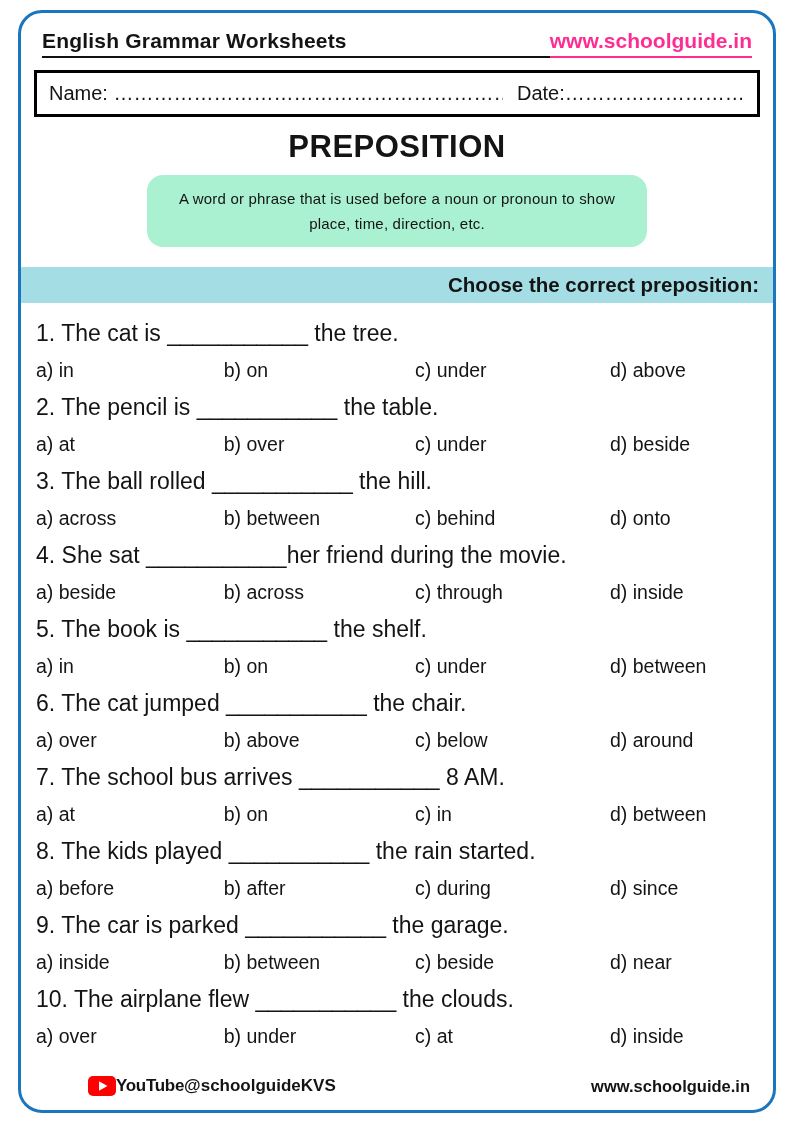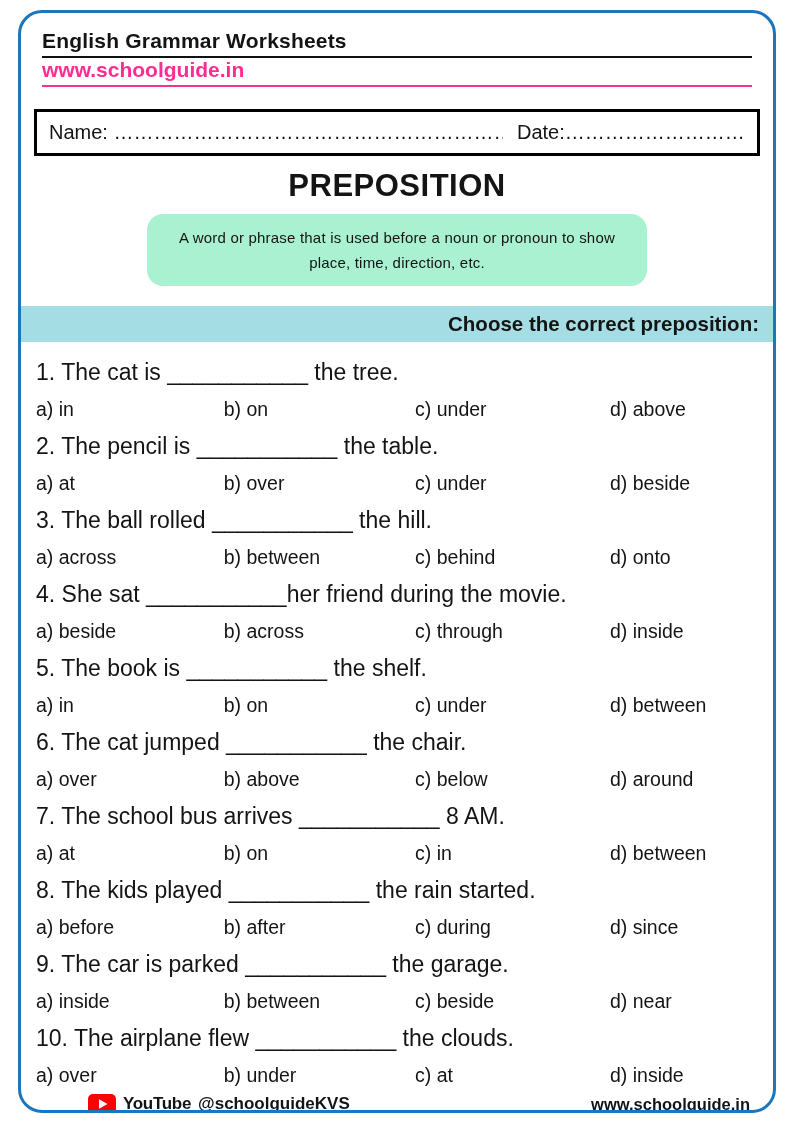--- a/index.html
+++ b/index.html
@@ -11,21 +11,21 @@
     left: 18px; top: 10px; right: 18px; bottom: 10px;
     border: 3px solid var(--border_blue, #1b76bd);
     border-radius: 24px;
     padding: 10px 13px 8px 13px;
     display: flex;
     flex-direction: column;
     overflow: hidden;
   }
 
   
-  .header-row { display: flex; margin: 6px 8px 10px 8px; flex-direction: column; }
+  .header-row { display: flex; align-items: flex-end; margin: 6px 8px 0 8px; }
   .header-title {
     flex: 1;
     font-size: 21px; font-weight: 700; letter-spacing: 0.2px;
     border-bottom: 2px solid #111;
     padding-bottom: 3px;
     white-space: nowrap;
   }
   .header-link {
     font-size: 21px; font-weight: 700;
     color: var(--accent_pink, #ff2d92);
@@ -96,21 +96,21 @@
   }
 
   
   .footer-row {
     margin-top: auto;
     display: flex;
     align-items: center;
     justify-content: space-between;
     padding: 0 10px 6px 10px;
   }
-  .yt-group { display: flex; align-items: center; gap: 7px; padding-left: 44px; }
+  .yt-group { display: flex; align-items: center; gap: 0; padding-left: 44px; }
   .yt-icon { display: inline-block; line-height: 0; }
   .yt-wordmark { font-size: 17px; font-weight: 700; letter-spacing: -0.3px; }
   .yt-handle { font-size: 17px; font-weight: 700; }
   .footer-site { font-size: 16.5px; font-weight: 700; }
 </style>
 </head>
 <body>
 
 <div class="sheet">
 

